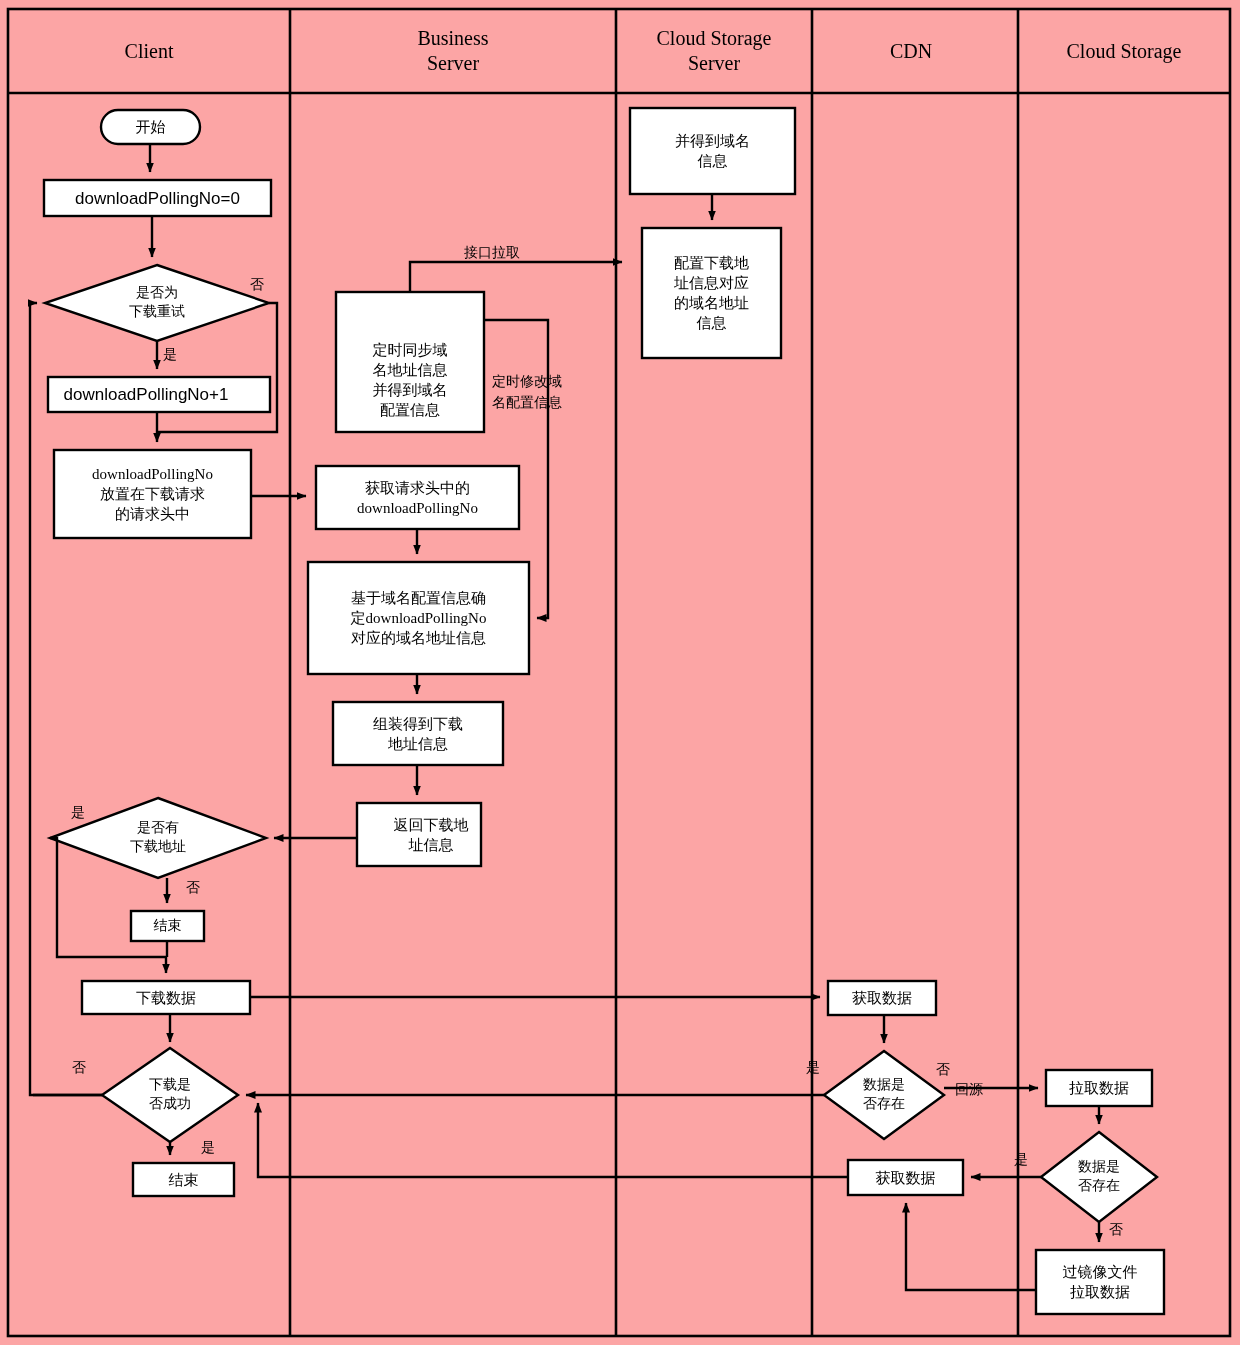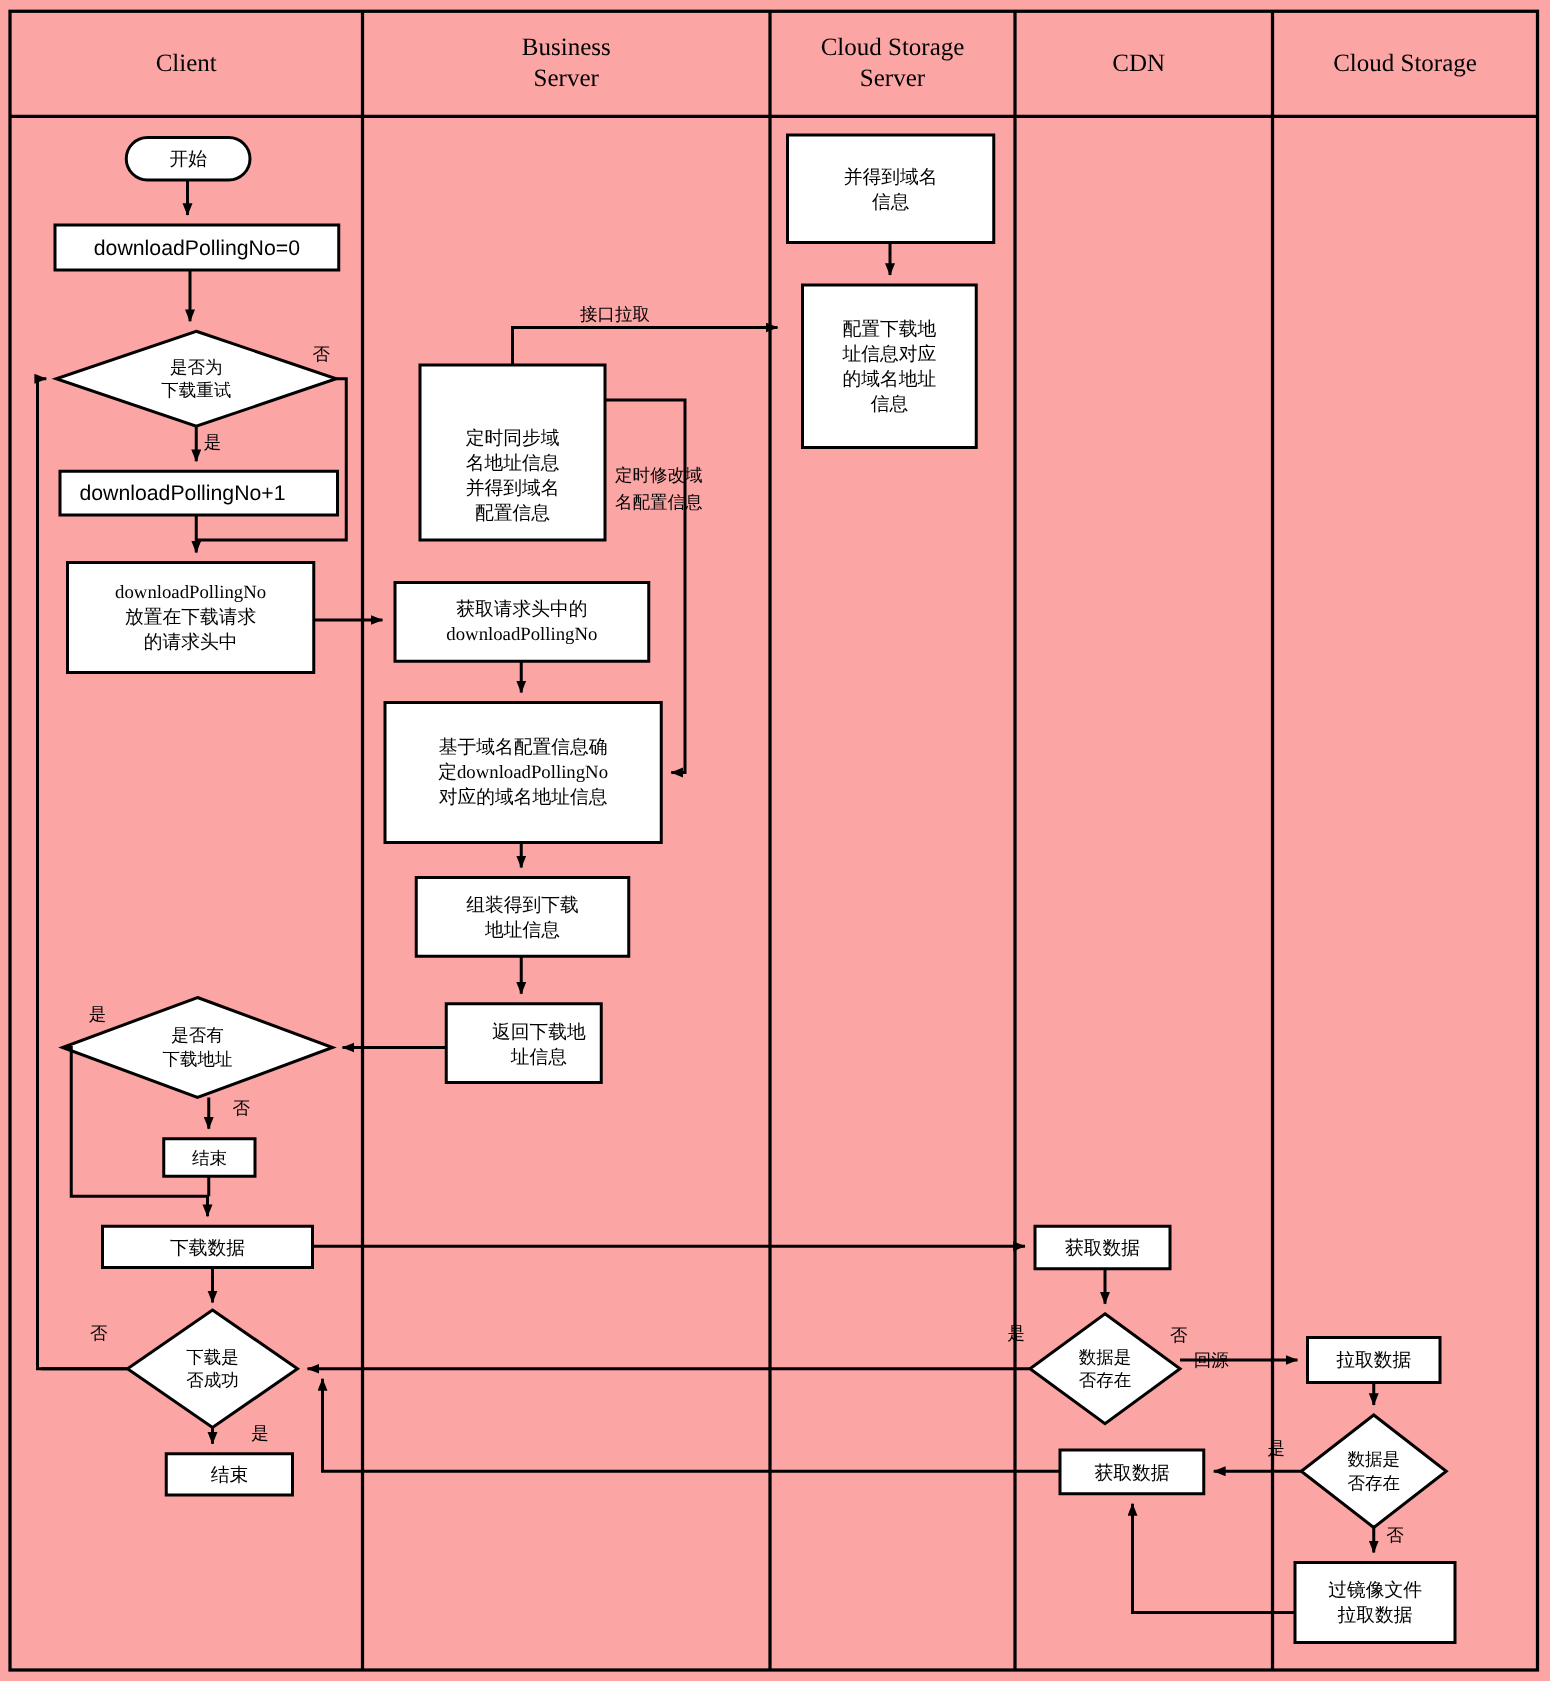--- a/index.html
+++ b/index.html
@@ -11,21 +11,21 @@
     font-family:"Liberation Serif","DejaVu Serif",serif;
     font-size:20px;line-height:25px;
     display:flex;align-items:center;justify-content:center;
   }
   .node-label{
     position:absolute;text-align:center;color:#000;
     display:flex;align-items:center;justify-content:center;
     pointer-events:none;white-space:pre-line;
   }
   .cn{font-family:"DejaVu Sans","Liberation Sans",sans-serif;font-size:15px;line-height:20px;}
-  .cn-sm{font-family:Liberation Sans, sans-serif;font-size:14px;line-height:19px;}
+  .cn-sm{font-family:Liberation Mono, monospace;font-size:14px;line-height:19px;}
   .en{font-family:Liberation Sans, sans-serif;font-size:17px;line-height:21px;}
   .mix{font-family:"Liberation Serif","DejaVu Serif",serif;font-size:15px;line-height:20px;}
   .edge-label{
     position:absolute;color:#000;
     font-family:Liberation Serif, serif;
     font-size:14px;line-height:16px;white-space:nowrap;
   }
 </style>
 </head>
 <body>

